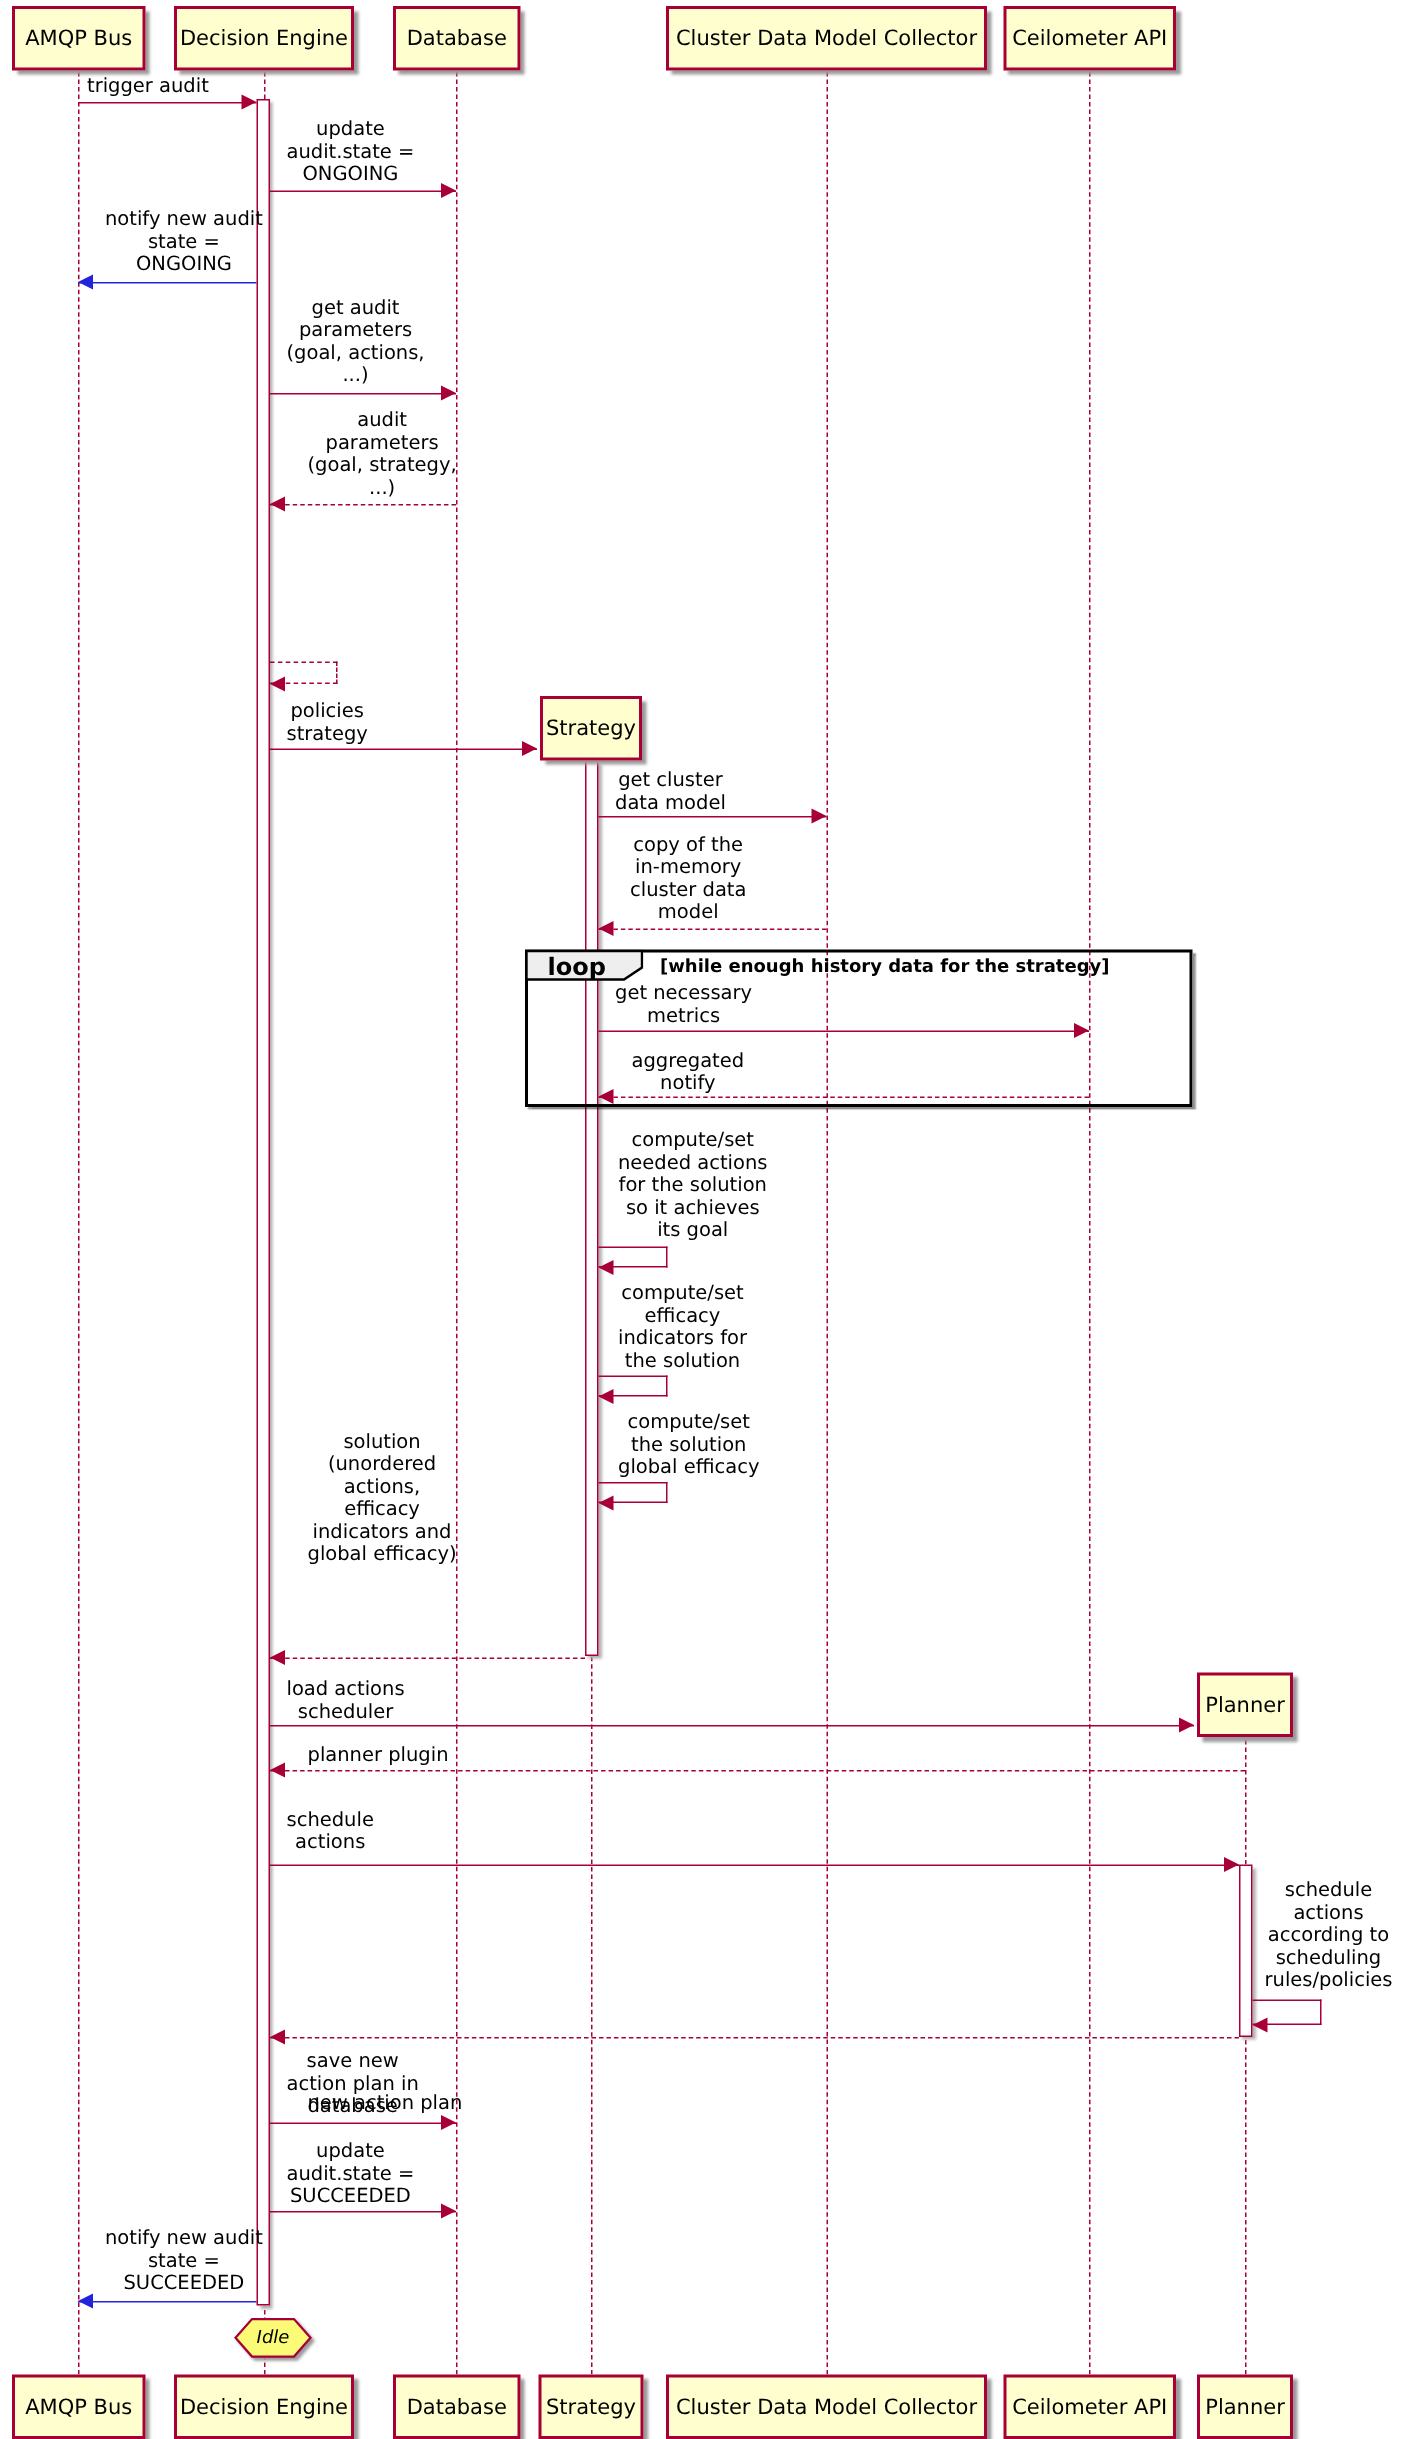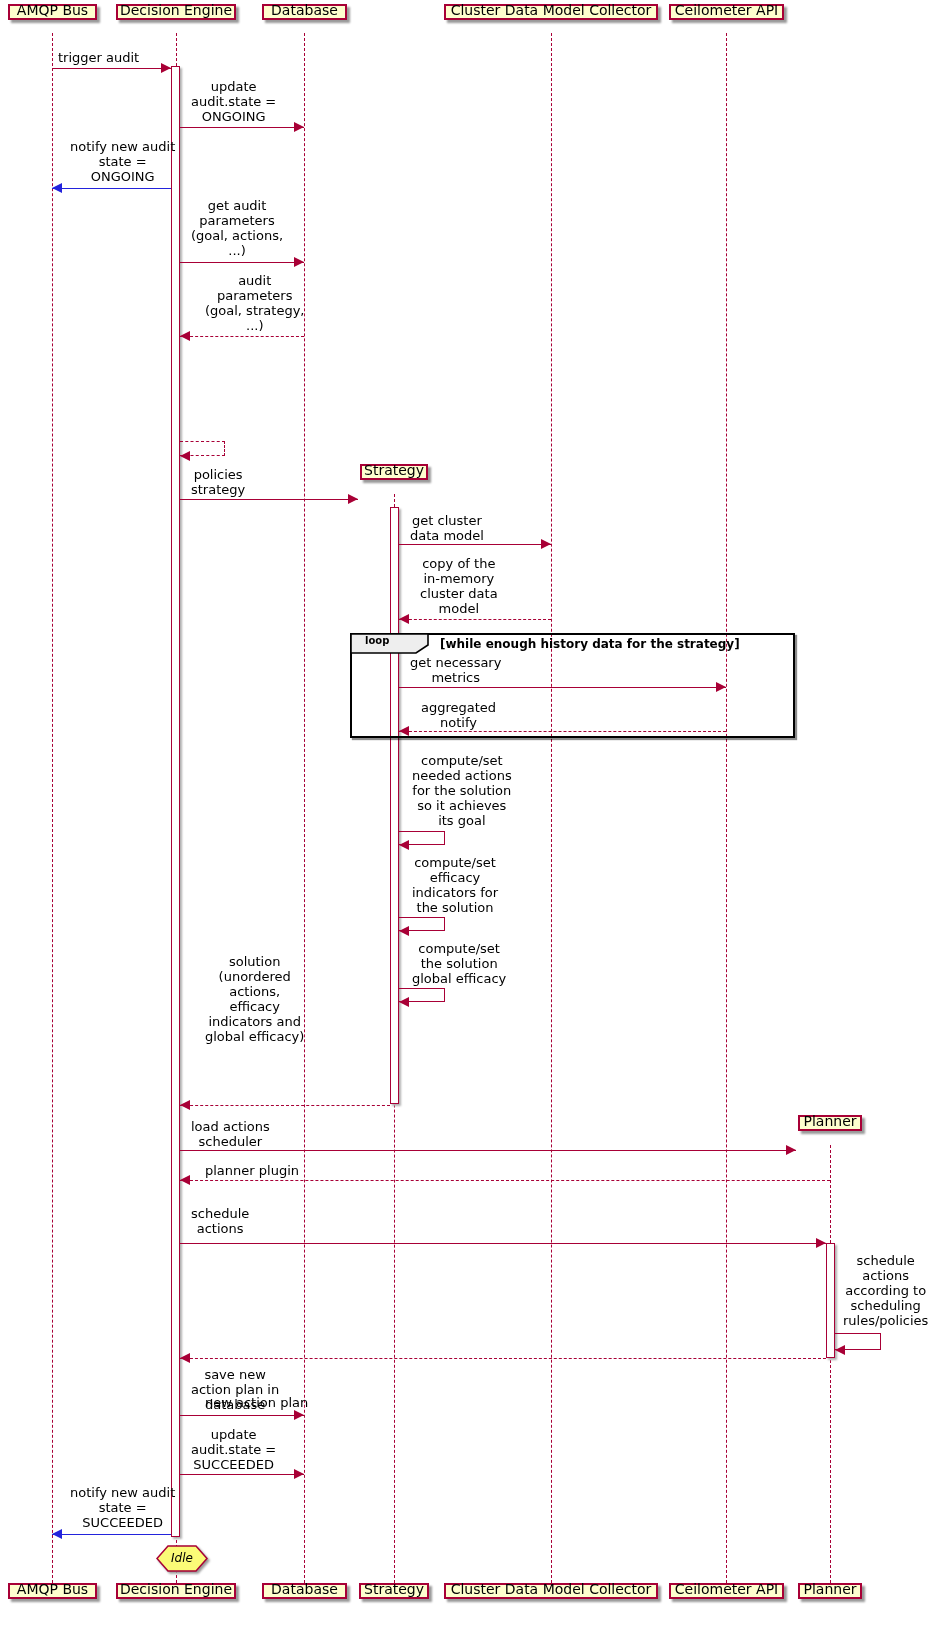--- a/index.html
+++ b/index.html
@@ -1,29 +1,29 @@
 <!DOCTYPE html>
 <html><head>
 <meta charset="utf-8">
 <style>
   html,body{margin:0;padding:0;background:#ffffff;}
   body{font-family:"DejaVu Sans","Liberation Sans",sans-serif;color:#000;}
   #stage{position:relative;width:938px;height:1626px;background:#fff;overflow:hidden;}
-  .pbox{position:absolute;height:16px;background:#FEFECE;border:2px solid #A80036;
-        box-shadow:3px 3px 2px #9a9a9a;display:flex;align-items:flex-end;justify-content:center;
+  .pbox{position:absolute;height:43px;background:#FEFECE;border:2px solid #A80036;
+        box-shadow:3px 3px 2px #9a9a9a;display:flex;align-items:center;justify-content:center;
         font-size:14px;box-sizing:border-box;white-space:nowrap;}
   .lifeline{position:absolute;width:0;border-left:1px dashed #A80036;}
   .activation{position:absolute;width:9px;background:#ffffff;border:1px solid #A80036;
         box-shadow:2px 2px 2px #b0b0b0;box-sizing:border-box;}
   .ml{position:absolute;height:0;}
   .mtext{position:absolute;font-size:13px;line-height:15px;white-space:pre;text-align:center;}
   .ah{position:absolute;width:0;height:0;border-top:5px solid transparent;border-bottom:5px solid transparent;}
   .selfbox{position:absolute;box-sizing:border-box;}
   .frame{position:absolute;border:2px solid #000;box-shadow:2px 2px 1px rgba(0,0,0,.45);box-sizing:border-box;}
-  .frame-op{position:absolute;font-weight:bold;font-size:10px;}
+  .frame-op{position:absolute;font-weight:bold;font-size:16px;}
   .frame-cond{position:absolute;font-weight:bold;font-size:12px;white-space:nowrap;}
   .hexlabel{position:absolute;font-size:12px;font-style:italic;}
 </style>
 </head>
 <body>
 
 <div id="stage">
     <div class="lifeline" style="left: 52px; top: 33px; height: 1550px;"></div>
     <div class="lifeline" style="left: 176px; top: 33px; height: 1550px;"></div>
     <div class="lifeline" style="left: 304px; top: 33px; height: 1550px;"></div>

